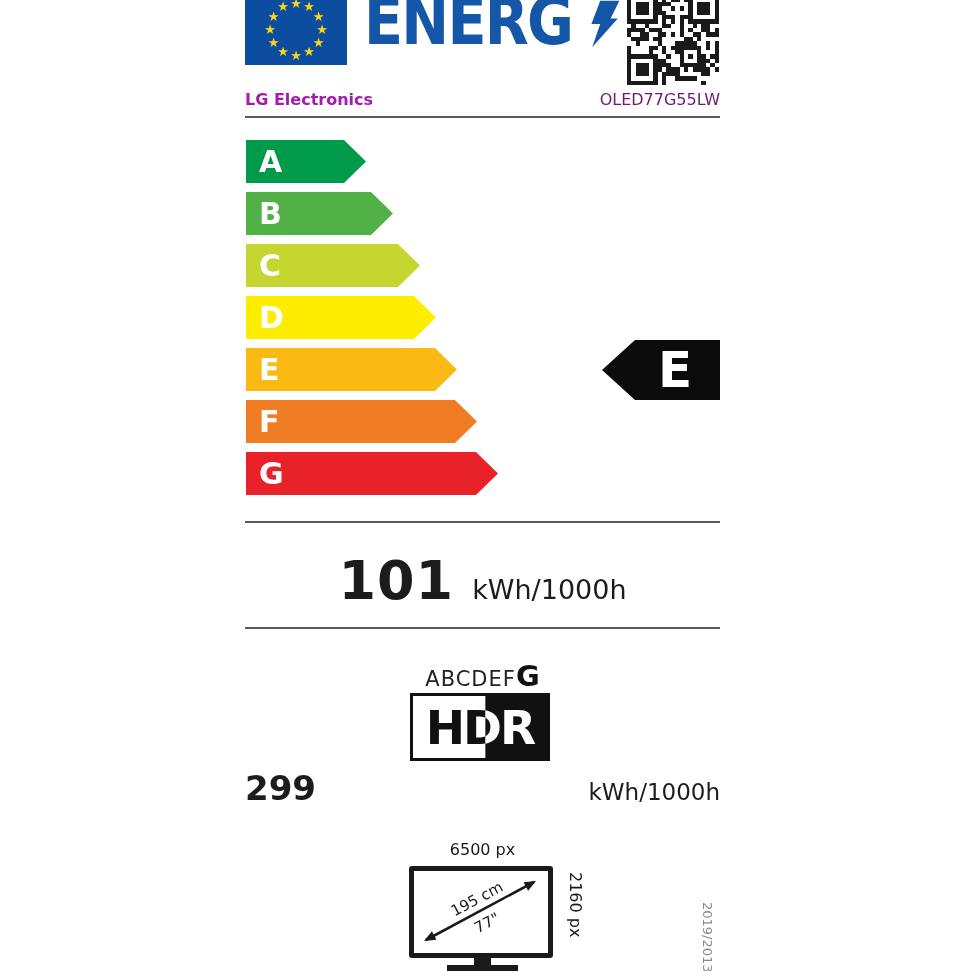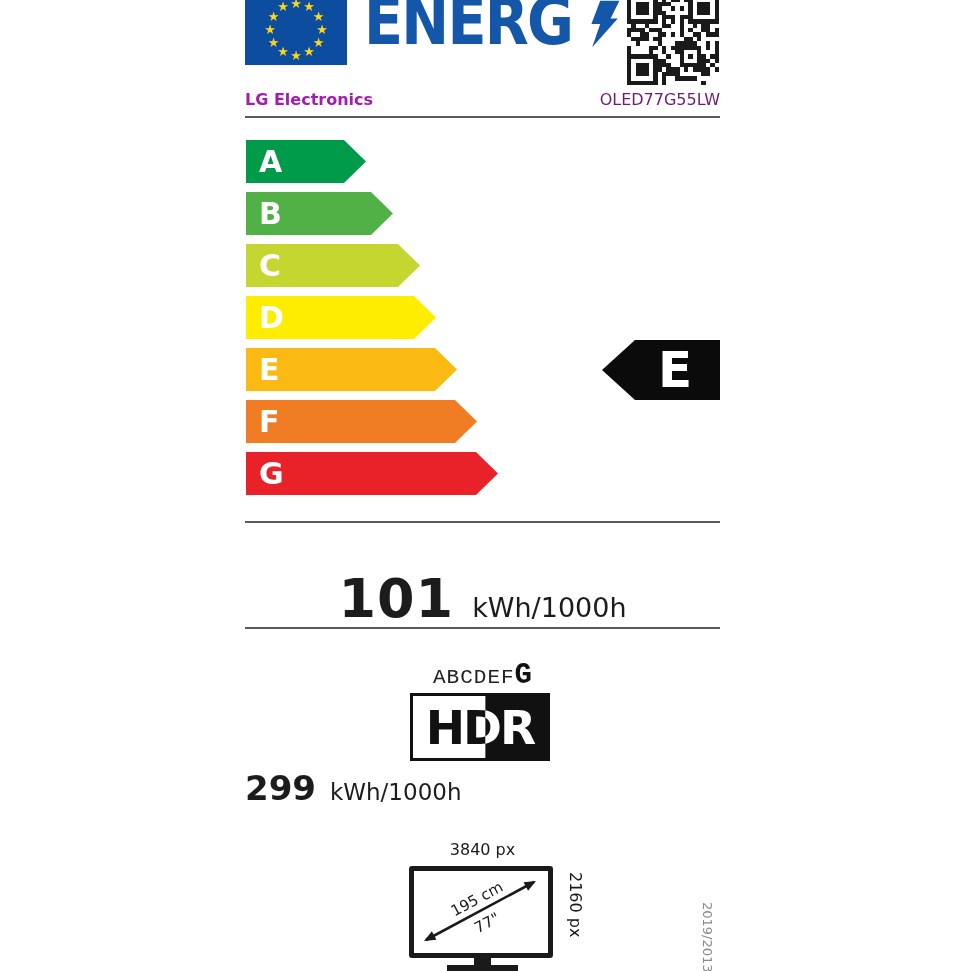--- a/index.html
+++ b/index.html
@@ -26,34 +26,34 @@
      clip-path:polygon(0 0,calc(100% - 22px) 0,100% 50%,calc(100% - 22px) 100%,0 100%);}
   .scale .bar span{color:#fff;font-size:30px;font-weight:bold;padding-left:13px;display:inline-block;}
   .rating-arrow{left:602px;top:340px;width:118px;height:60px;background:#0b0b0b;
      clip-path:polygon(0 50%,33px 0,100% 0,100% 100%,33px 100%);
      display:flex;align-items:center;justify-content:center;padding-left:28px;box-sizing:border-box;}
   .rating-arrow span{color:#fff;font-size:50px;font-weight:bold;}
 
   
   .energy-row{left:245px;top:549px;width:475px;display:flex;align-items:baseline;
               justify-content:center;gap:18px;}
-  .energy-row .val{font-size:54px;font-weight:bold;letter-spacing:1px;margin-top:18px;}
+  .energy-row .val{font-size:54px;font-weight:bold;letter-spacing:1px;}
   .energy-row .unit{font-size:27px;}
 
   
-  .hdr-scale{left:245px;top:659px;width:475px;display:flex;align-items:baseline;justify-content:center;font-family:Liberation Mono, monospace;}
+  .hdr-scale{left:245px;top:659px;width:475px;display:flex;align-items:baseline;justify-content:center;}
   .hdr-scale .prefix{font-size:21px;letter-spacing:1px;color:#222;}
   .hdr-scale .gclass{font-size:29px;font-weight:bold;color:#111;}
   .hdr-logo{left:410px;top:693px;width:140px;height:68px;border:3px solid #111;box-sizing:border-box;}
   .hdr-layer{position:absolute;inset:0;display:flex;align-items:center;justify-content:center;
              font-size:47px;font-weight:bold;letter-spacing:-2px;}
   .hdr-white{background:#fff;color:#111;clip-path:inset(0 46% 0 0);}
   .hdr-black{background:#111;color:#fff;clip-path:inset(0 0 0 54%);}
   .hdr-row{left:245px;top:768px;width:475px;display:flex;align-items:baseline;
-           justify-content:flex-start;gap:14px;}
+           justify-content:space-between;gap:14px;}
   .hdr-row .val{font-size:34px;font-weight:bold;}
   .hdr-row .unit{font-size:23px;}
 
   
   .res-top{left:245px;top:840px;width:475px;text-align:center;font-size:16px;color:#1a1a1a;}
   .tv{left:409px;top:866px;width:144px;height:92px;border:5px solid #1a1a1a;border-radius:3px;
       box-sizing:border-box;background:#fff;}
   .diag-label{font-size:15px;color:#1a1a1a;white-space:nowrap;z-index:3;}
   .lab-cm{left:477px;top:899px;transform:translate(-50%,-50%) rotate(-28deg);}
   .lab-in{left:487px;top:923px;transform:translate(-50%,-50%) rotate(-28deg);}
@@ -365,21 +365,21 @@
   <div class="abs hdr-logo">
     <div class="hdr-layer hdr-white">HDR</div>
     <div class="hdr-layer hdr-black">HDR</div>
   </div>
 
   <div class="abs hdr-row">
     <span class="val">299</span>
     <span class="unit">kWh/1000h</span>
   </div>
 
-  <div class="abs res-top">3840 px</div>
+  <div class="abs res-top">6500 px</div>
 
   <div class="abs tv">
     <svg width="134" height="82" viewBox="0 0 134 82">
       <line x1="12" y1="69" x2="120" y2="11" stroke="#1a1a1a" stroke-width="2.6"></line>
       <polygon points="122,10 114.1,19.7 109.6,11.2" fill="#1a1a1a"></polygon>
       <polygon points="10,70 22.4,68.8 17.9,60.3" fill="#1a1a1a"></polygon>
     </svg>
   </div>
 
   <div class="abs diag-label lab-cm">195 cm</div>

